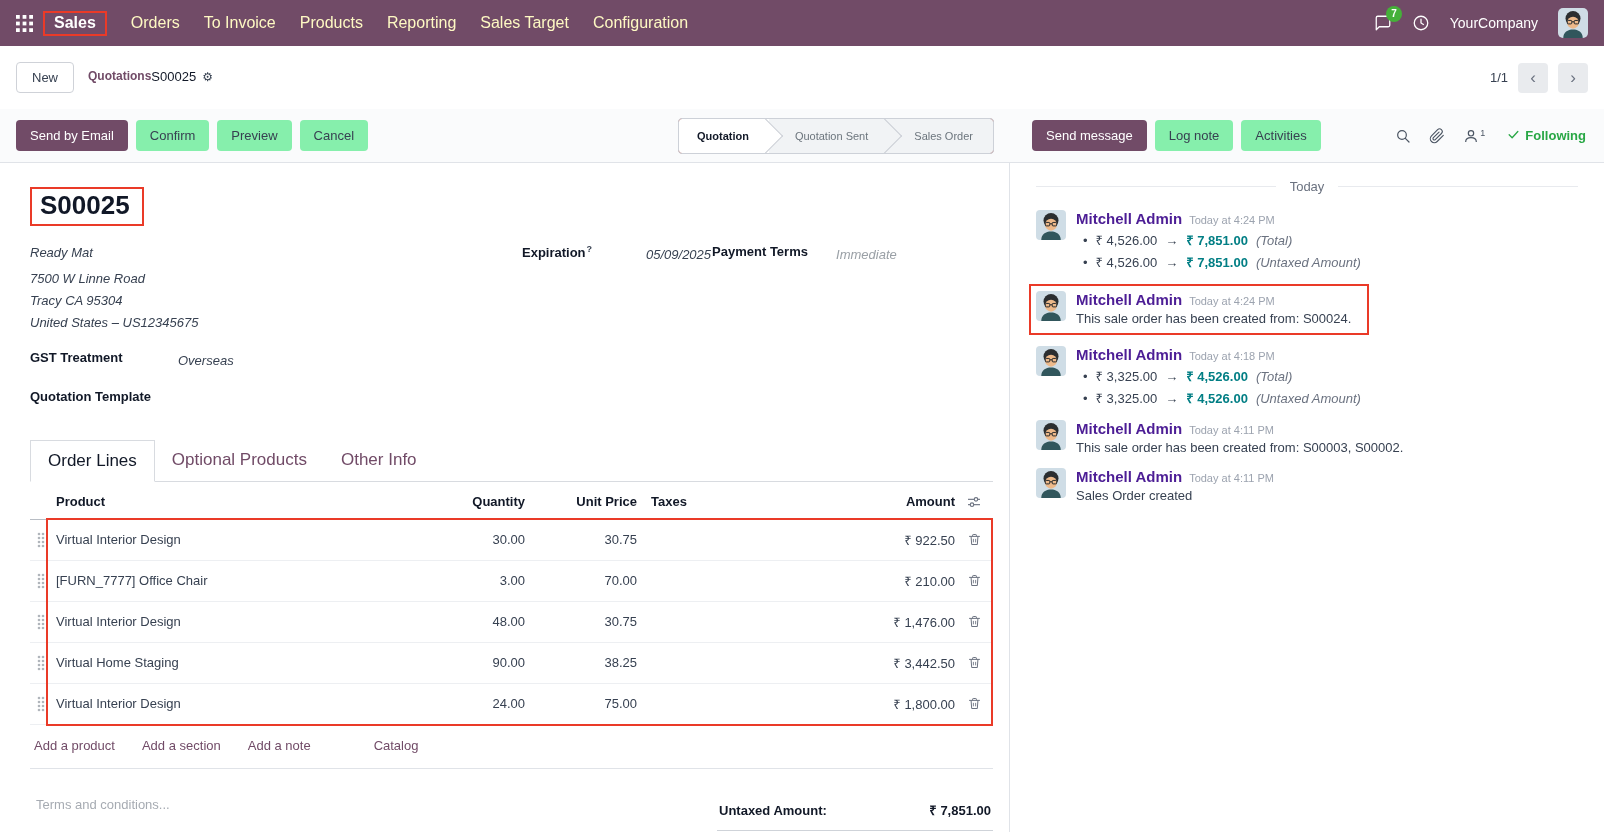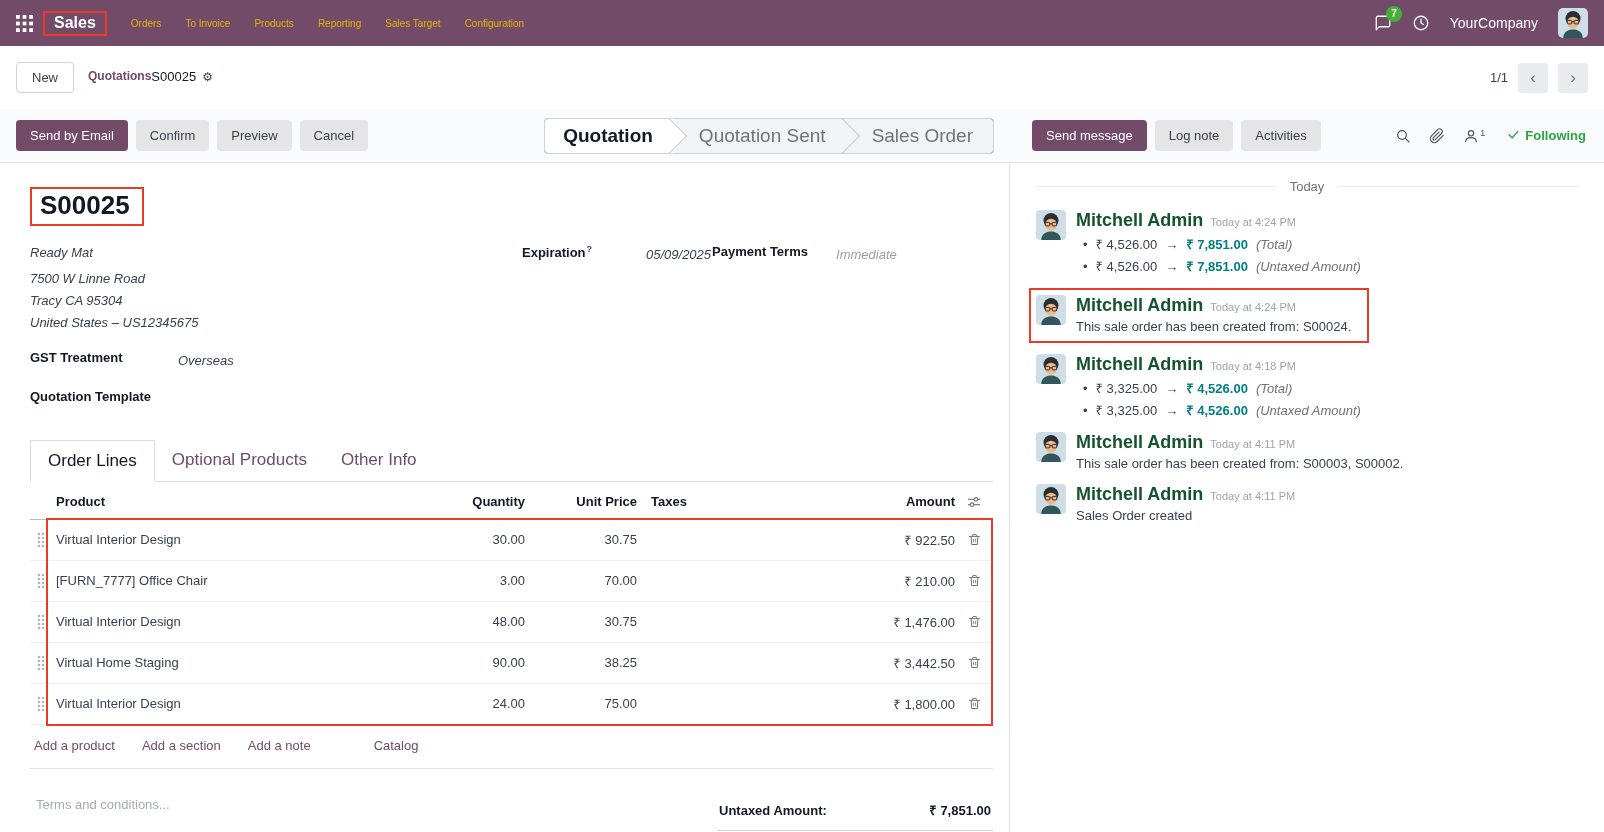--- a/index.html
+++ b/index.html
@@ -4,21 +4,21 @@
 <style>
   * { margin:0; padding:0; box-sizing:border-box; }
   html,body { width:1604px; height:832px; overflow:hidden; }
   body { font-family:"Liberation Sans", sans-serif; font-size:13px; color:#374151; background:#fff; display:flex; flex-direction:column; }
 
   
   .topbar { flex:0 0 46px; background:#714B67; display:flex; align-items:center; justify-content:space-between; padding:0 16px; color:#fff; }
   .tb-left { display:flex; align-items:center; gap:24px; }
   .tb-brand { display:flex; align-items:center; gap:10px; }
   .app-name { font-weight:700; font-size:16px; color:#fff; border:2px solid #ea3a28; padding:1px 9px 2px; cursor:pointer; }
-  .tb-menu { font-size:10px; color:#eab308; cursor:pointer; }
+  .tb-menu { font-size:16px; color:#fef9c3; cursor:pointer; }
   .tb-right { display:flex; align-items:center; gap:20px; }
   .tb-iconbtn { position:relative; display:flex; align-items:center; cursor:pointer; color:#fff; }
   .tb-badge { position:absolute; top:-8px; right:-10px; background:#45b039; color:#fff; border-radius:9px; font-size:10px; line-height:1; padding:3px 5px; font-weight:700; }
   .tb-company { display:flex; align-items:center; gap:6px; font-size:14px; cursor:pointer; }
   .nav-avatar { width:30px; height:30px; border-radius:5px; overflow:hidden; cursor:pointer; }
 
   
   .control-panel { flex:0 0 50px; display:flex; align-items:center; gap:14px; padding:16px 16px; background:#fff; }
   .btn-new { background:#fff; border:1px solid #cfd2d8; border-radius:4px; padding:7px 15px; font-size:13px; color:#374151; cursor:pointer; font-family:inherit; }
   .bc-stack { display:flex; flex-direction:row; line-height:1.25; }
@@ -26,30 +26,30 @@
   .bc-current { font-size:13px; color:#111827; display:flex; align-items:center; gap:6px; }
   .bc-gear { font-size:12px; color:#374151; cursor:pointer; }
   .pager { margin-left:auto; display:flex; align-items:center; gap:10px; }
   .pager-count { font-size:13px; color:#374151; }
   .pager-btn { width:30px; height:30px; background:#e9ebee; border:none; border-radius:4px; color:#6b7280; font-size:17px; line-height:1; cursor:pointer; display:flex; align-items:center; justify-content:center; font-family:inherit; }
 
   
   .action-bar { flex:0 0 54px; display:flex; border-bottom:1px solid #e0e3e8; background:#fafbfc; }
   .ab-left { width:1010px; flex:0 0 1010px; display:flex; align-items:center; gap:8px; padding:0 16px; }
   .ab-right { flex:1; display:flex; align-items:center; gap:8px; padding:0 18px 0 22px; }
-  .btn { border:none; border-radius:4px; padding:8px 14px; font-size:13px; background:#e5e5e5; color:#374151; cursor:pointer; font-family:inherit; white-space:nowrap; }
+  .btn { border:none; border-radius:4px; padding:8px 14px; font-size:13px; background:#86efac; color:#374151; cursor:pointer; font-family:inherit; white-space:nowrap; }
   .btn.primary { background:#714B67; color:#fff; }
   .ab-spacer { flex:1; }
   .chatter-tools { display:flex; align-items:center; gap:18px; color:#4b5563; margin-right:14px; }
   .chatter-tools .tool { display:flex; align-items:flex-start; cursor:pointer; }
   .follower-sup { font-size:9px; margin-left:1px; color:#4b5563; }
   .following { display:flex; align-items:flex-start; gap:5px; color:#28a745; font-weight:700; font-size:13px; cursor:pointer; }
 
   
-  .statusbar { margin-left:auto; display:flex; align-items:stretch; height:36px; border:1px solid #cdd1d8; border-radius:4px; overflow:hidden; background:#7f1d1d; font-size:19px; }
+  .statusbar { margin-left:auto; display:flex; align-items:stretch; height:36px; border:1px solid #cdd1d8; border-radius:4px; overflow:hidden; background:#7f1d1d; font-size:11px; }
   .step { position:relative; display:flex; align-items:center; padding:0 20px 0 26px; color:#6c757d; background:#f1f3f5; cursor:pointer; white-space:nowrap; }
   .step.s1 { z-index:3; padding-left:18px; }
   .step.s2 { z-index:2; }
   .step.s3 { z-index:1; }
   .step.active { background:#fff; color:#111827; font-weight:700; }
   .step.has-arrow::after { content:''; position:absolute; right:-9px; top:50%; width:24px; height:24px; transform:translateY(-50%) rotate(45deg); border-top:1px solid #c9cdd4; border-right:1px solid #c9cdd4; background:inherit; }
 
   
   .content { flex:1; display:flex; min-height:0; background:#fff; }
   .sheet-wrap { width:1010px; flex:0 0 1010px; border-right:1px solid #e0e3e8; background:#fff; overflow:hidden; }
@@ -100,21 +100,21 @@
 
   
   .chatter { flex:1; padding:16px 26px 0; overflow:hidden; background:#fff; }
   .day-divider { display:flex; align-items:center; gap:14px; color:#6b7280; font-size:13px; margin-bottom:16px; }
   .day-divider::before, .day-divider::after { content:''; flex:1; border-top:1px solid #e8eaee; }
   .msg { display:flex; gap:10px; margin-bottom:13px; }
   .msg.annotated { border:2px solid #ea3a28; padding:5px 16px 7px 5px; width:fit-content; margin-left:-7px; margin-bottom:11px; }
   .msg-avatar { width:30px; height:30px; flex:0 0 30px; border-radius:4px; overflow:hidden; }
   .msg-main { min-width:0; }
   .msg-head { display:flex; align-items:baseline; gap:7px; }
-  .author { font-weight:700; color:#14532d; font-size:18px; }
+  .author { font-weight:700; color:#4c1d95; font-size:15px; }
   .mtime { color:#9ca3af; font-size:11px; }
   .mbody { color:#374151; font-size:13px; margin-top:3px; }
   .track { display:flex; align-items:baseline; gap:8px; margin-top:4px; font-size:13px; white-space:nowrap; }
   .bullet { color:#374151; margin-left:7px; }
   .old-val { color:#374151; }
   .arrow-glyph { color:#374151; }
   .new-val { color:#017e84; font-weight:700; }
   .tfield { color:#6b7280; font-style:italic; }
 
   .svgicon { display:block; }

